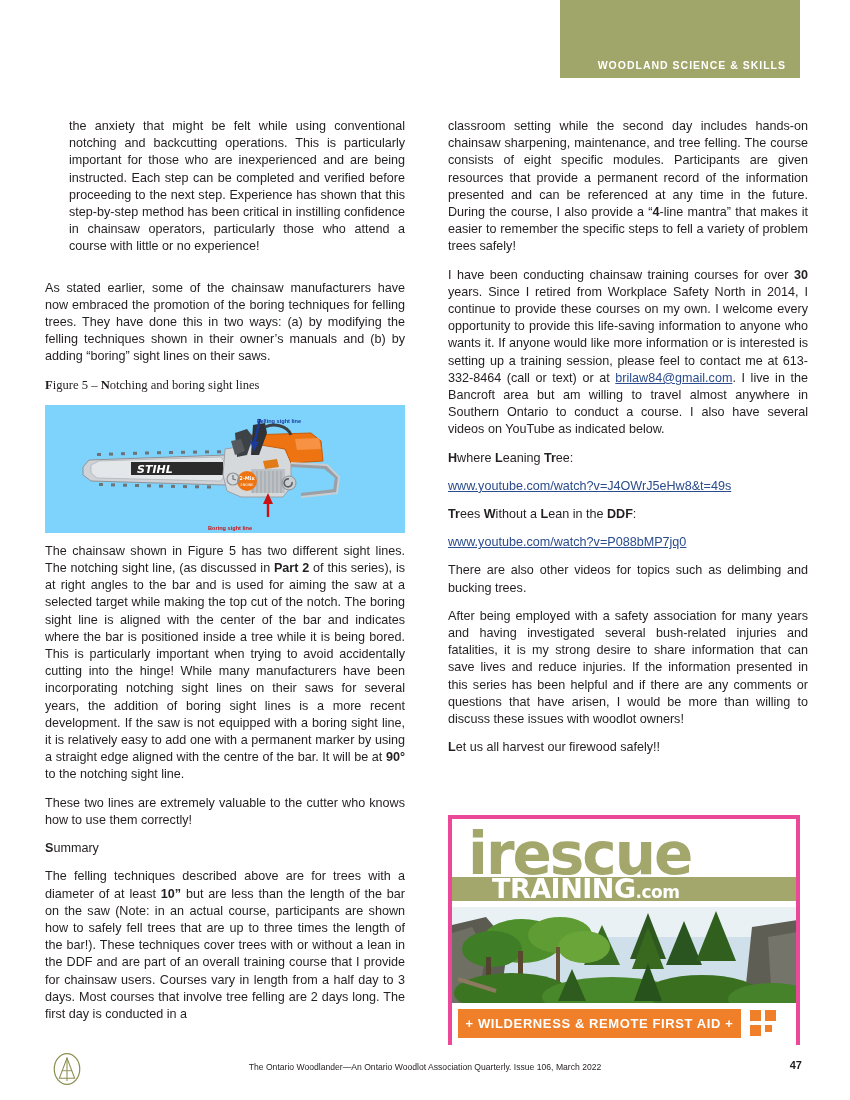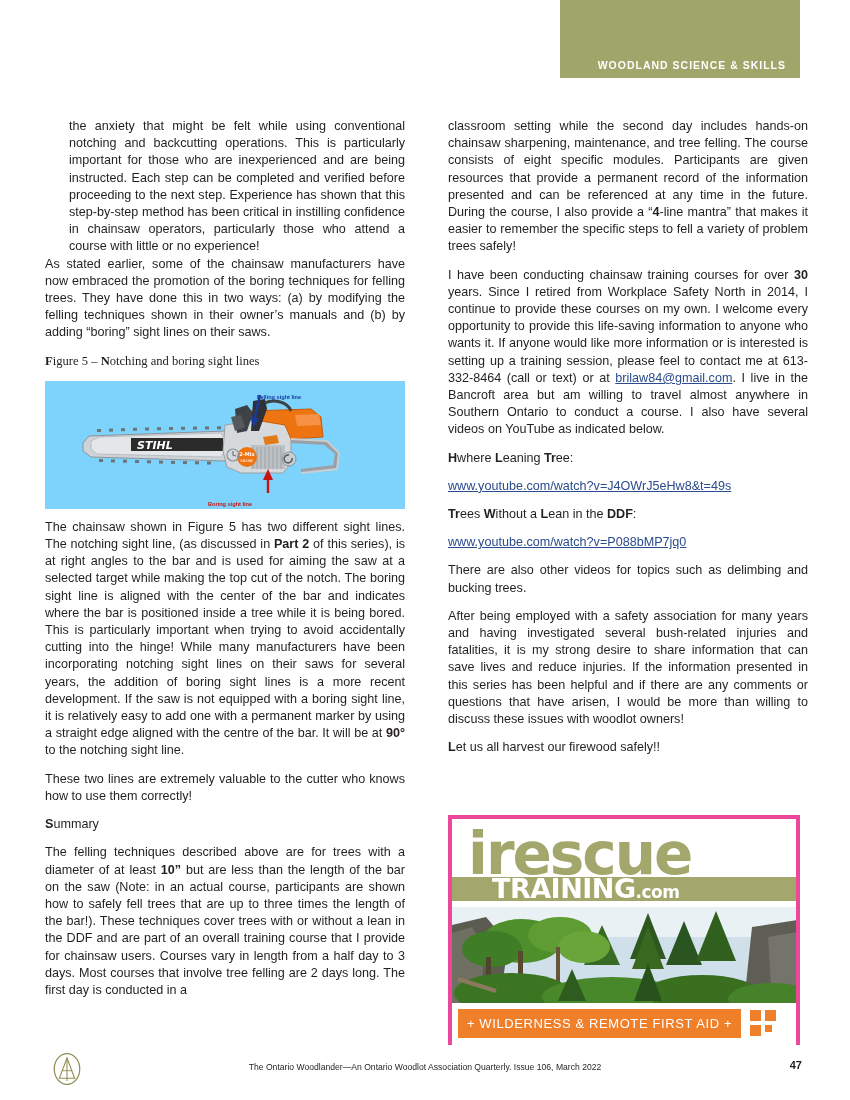--- a/index.html
+++ b/index.html
@@ -29,21 +29,21 @@
     position:absolute;top:118px;width:360px;
     font-size:12.6px;
     line-height:17.2px;
     text-align:justify;
   }
   .col-left{left:45px;}
   .col-right{left:448px;}
   .col p{margin:0 0 11px 0;}
   .col p.indented{
     margin-left:24px;
-    margin-bottom:0;
+    margin-bottom:24px;
   }
   .fig-caption{
     font-size:12.6px;margin:0 0 6px 0;text-align:left;font-family:Liberation Serif, serif;
   }
   .sub-head{
     font-size:12.6px;margin:0 0 9px 0;text-align:left;
   }
   b,strong{font-weight:bold;}
   a.link{
     color:#2a4b8d;text-decoration:underline;word-break:break-all;margin-top:33px;
@@ -99,21 +99,21 @@
     position:relative;height:96px;overflow:hidden;
     background:linear-gradient(to bottom,#b9d2e4 0%,#8fb85c 35%,#3f6b22 100%);
   }
   .ad-photo svg{display:block;}
   .ad-footer{
     position:relative;height:42px;background:#ffffff;
   }
   .ad-orange{
     position:absolute;left:6px;top:6px;width:283px;height:29px;
     background:#ef7f29;color:#ffffff;
-    font-size:13px;font-weight:normal;letter-spacing:0.6px;
+    font-size:13px;font-weight:bold;letter-spacing:0.6px;
     display:flex;align-items:center;justify-content:center;
   }
   .ad-squares{
     position:absolute;left:298px;top:7px;width:30px;height:27px;
   }
   .ad-squares i{position:absolute;background:#ef7f29;display:block;}
   
   .footer{
     position:absolute;left:0;top:1048px;width:850px;height:52px;
   }

